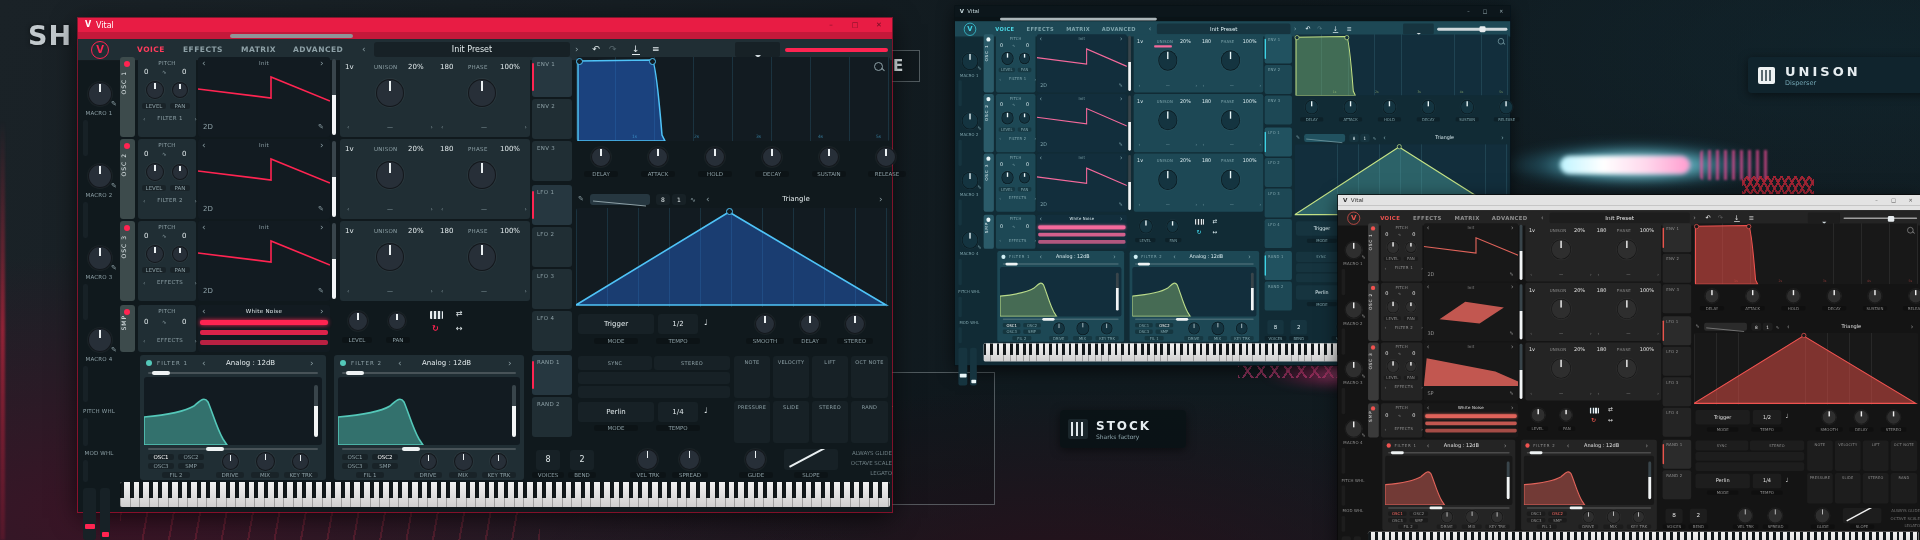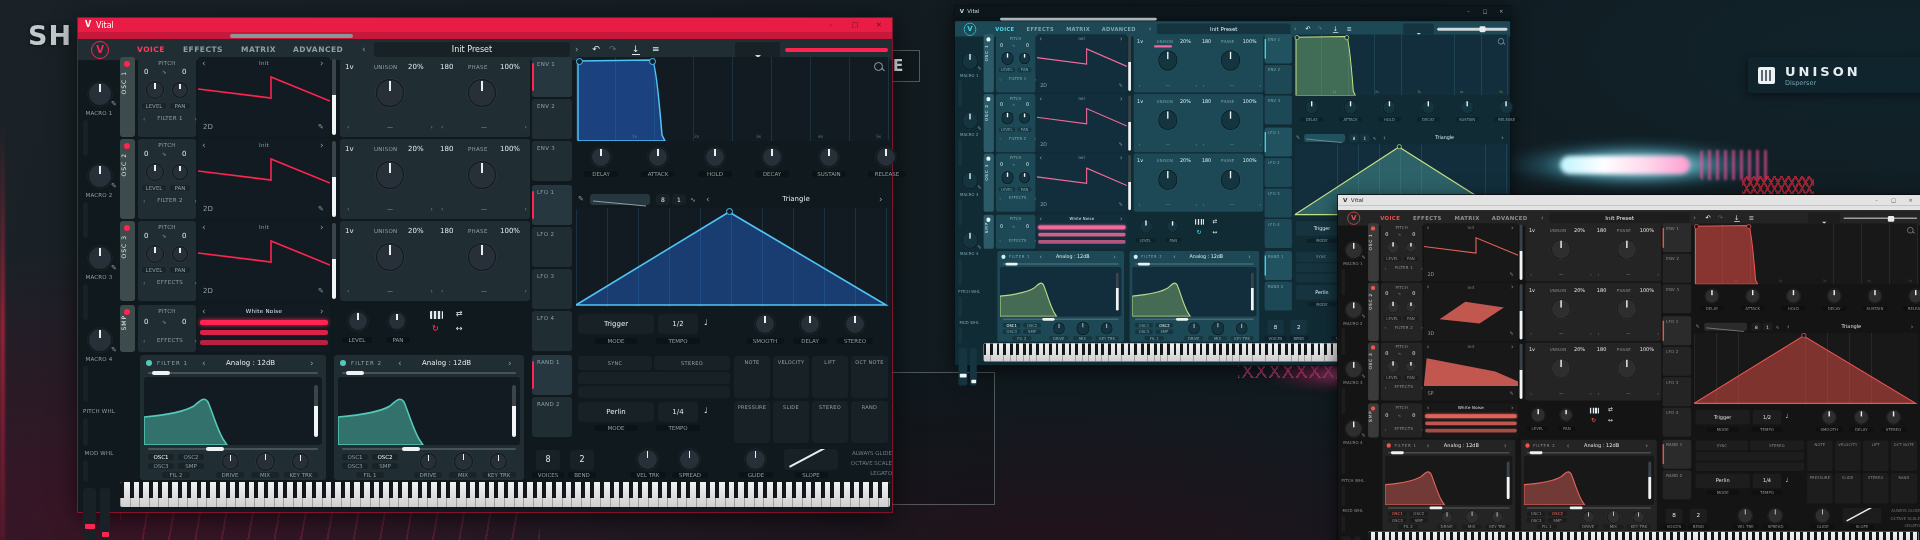--- a/index.html
+++ b/index.html
@@ -170,20 +170,29 @@
   <div class="ab brand-card" style="left:1748px;top:57px;width:180px;height:36px;padding-left:10px">
     <div class="brand-icon" style="width:17px;height:17px">
         <i></i>
       </div>
     <div style="margin-left:10px">
       <div class="brand-title" style="font-size:13px">UNISON</div>
       <div class="brand-sub" style="font-size:6.5px">Disperser</div>
     </div>
   </div>
 
+  <div class="ab brand-card" style="left:1060px;top:410px;width:118px;height:38px;padding-left:8px;background:rgba(10,18,22,.92)">
+    <div class="brand-icon" style="width:20px;height:20px;background:#1a262b">
+        <i style="background:repeating-linear-gradient(90deg,#dfe7ea 0 2px,transparent 2px 5px)"></i>
+      </div>
+    <div style="margin-left:8px">
+      <div class="brand-title" style="font-size:12px;letter-spacing:2px">STOCK</div>
+      <div class="brand-sub" style="font-size:6px;color:#8da4ab">Sharks factory</div>
+    </div>
+  </div>
 
   <div class="vital-win w2" style="left:955px;top:6px;transform:scale(0.682,0.727);z-index:3">
 
   <div class="ab tb">
     <span class="ab lg">V</span>
     <span class="ab t">Vital</span>
     <span class="ab tbbtn" style="left:748px">–</span>
     <span class="ab tbbtn" style="left:772px">□</span>
     <span class="ab tbbtn" style="left:796px">✕</span>
   </div>

